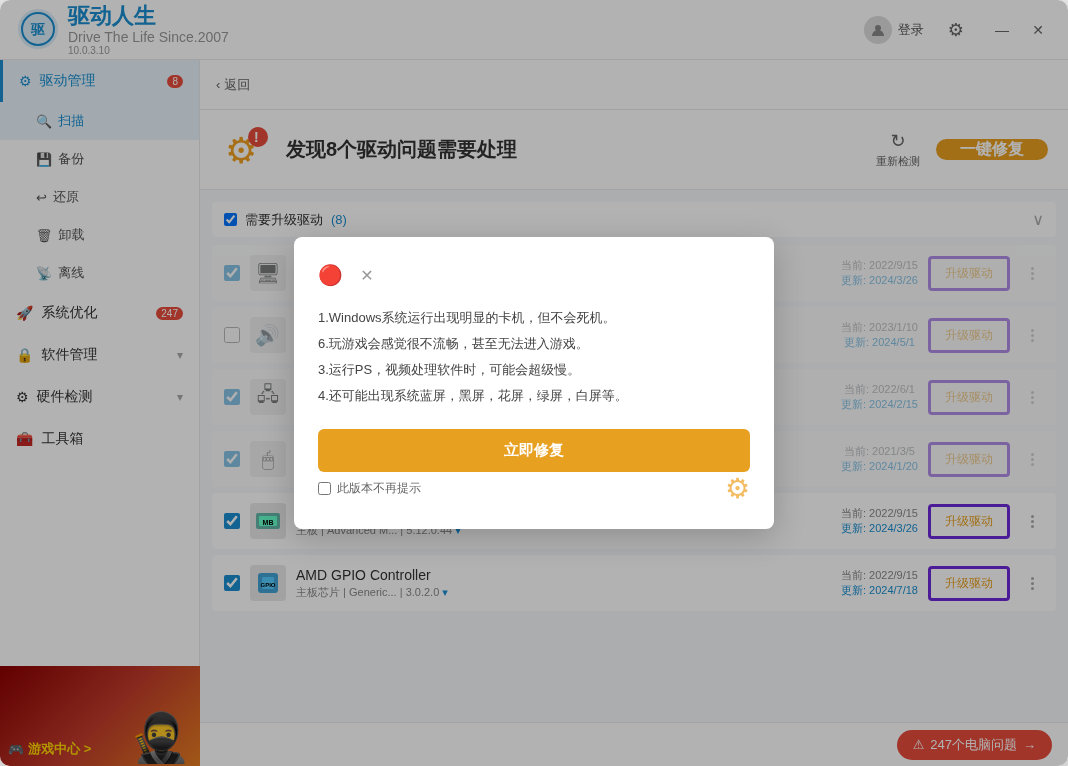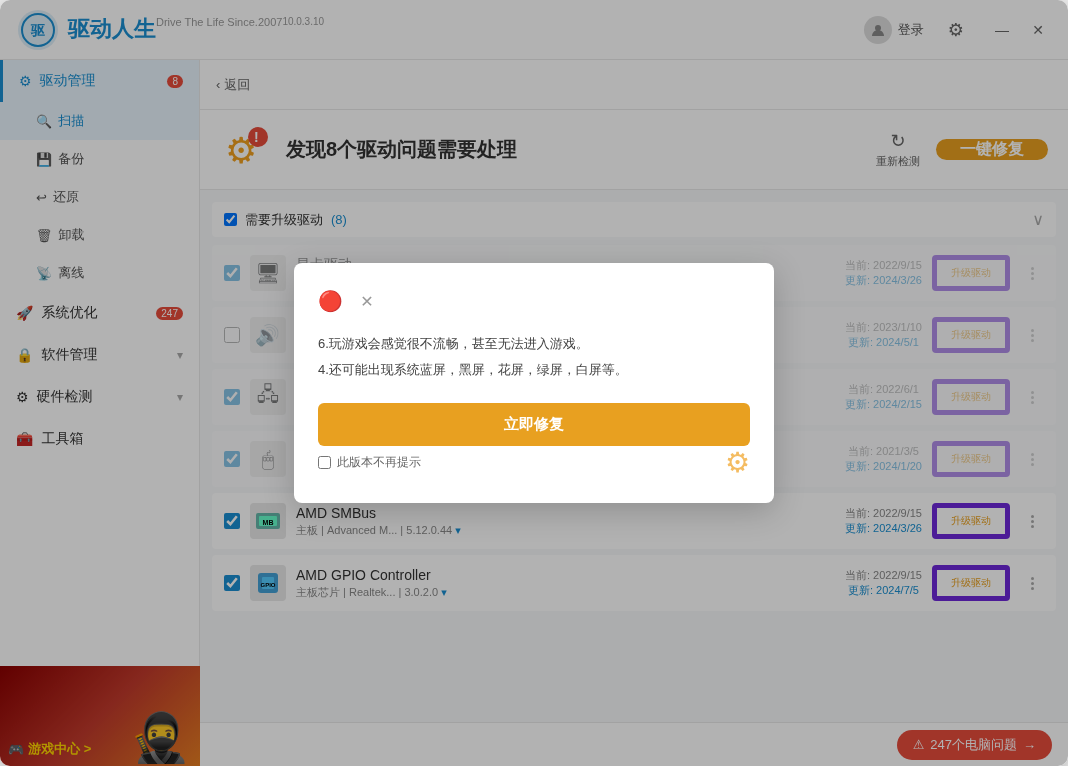--- a/index.html
+++ b/index.html
@@ -38,30 +38,30 @@
       display: flex;
       align-items: center;
       gap: 8px;
     }
     .logo-icon {
       width: 44px;
       height: 44px;
     }
     .logo-text {
       display: flex;
-      flex-direction: row;
+      flex-direction: column;
     }
     .logo-main {
       font-size: 22px;
       font-weight: bold;
       color: #1a8fd1;
       line-height: 1.2;
     }
     .logo-sub {
-      font-size: 11px;
+      font-size: 14px;
       color: #999;
     }
     .logo-version {
       font-size: 10px;
       color: #999;
     }
     .title-spacer { flex: 1; }
     .title-actions {
       display: flex;
       align-items: center;
@@ -315,25 +315,25 @@
     .driver-detail { font-size: 11px; color: #888; margin-top: 2px; }
     .driver-version {
       text-align: center;
       font-size: 11px;
       color: #666;
     }
     .driver-version .current { color: #888; }
     .driver-version .update { color: #1a8fd1; }
     .upgrade-btn {
       background: #fff;
-      border: 5px solid #6d28d9;
+      border: 3px solid #6d28d9;
       color: #e8a020;
       border-radius: 4px;
       padding: 6px 14px;
-      font-size: 10px;
+      font-size: 12px;
       cursor: pointer;
       white-space: nowrap;
     }
     .more-btn {
       width: 24px;
       height: 24px;
       display: flex;
       flex-direction: column;
       align-items: center;
       justify-content: center;
@@ -698,27 +698,27 @@
             <svg width="28" height="28" viewBox="0 0 28 28">
               <rect x="4" y="4" width="20" height="20" rx="3" fill="#1a8fd1" opacity="0.8"></rect>
               <rect x="8" y="8" width="12" height="12" rx="1" fill="#5cf"></rect>
               <text x="14" y="18" text-anchor="middle" font-size="6" font-weight="bold" fill="#000">GPIO</text>
             </svg>
           </div>
           <div class="driver-info">
             <div class="driver-name">AMD GPIO Controller</div>
             <div class="driver-detail">
               <span>主板芯片</span> | 
-              <span>Realtek... | 3.0.2.0</span>
+              <span>Generic... | 3.0.2.0</span>
               <span style="color:#1a8fd1;cursor:pointer;"> ▾</span>
             </div>
           </div>
           <div class="driver-version">
             <div class="current">当前: 2022/9/15</div>
-            <div class="update">更新: 2024/7/5</div>
+            <div class="update">更新: 2024/7/18</div>
           </div>
           <button class="upgrade-btn">升级驱动</button>
           <div class="more-btn">
             <div class="more-dot"></div>
               <div class="more-dot"></div>
               <div class="more-dot"></div>
           </div>
         </div>
       </div>
 
@@ -730,21 +730,23 @@
         </button>
       </div>
 
       <div class="modal-overlay">
         <div class="modal">
           <div class="modal-title-row">
             <span class="error-icon">🔴</span>
             <button class="modal-close">✕</button>
           </div>
           <div class="modal-list">
+            <div>1.Windows系统运行出现明显的卡机，但不会死机。</div>
             <div>6.玩游戏会感觉很不流畅，甚至无法进入游戏。</div>
+            <div>3.运行PS，视频处理软件时，可能会超级慢。</div>
             <div>4.还可能出现系统蓝屏，黑屏，花屏，绿屏，白屏等。</div>
           </div>
           <button class="modal-fix-btn">立即修复</button>
           <div class="modal-footer">
             <label class="no-remind">
               <input type="checkbox" style="">
               <span>此版本不再提示</span>
             </label>
             <span class="gear-spin">⚙</span>
           </div>

